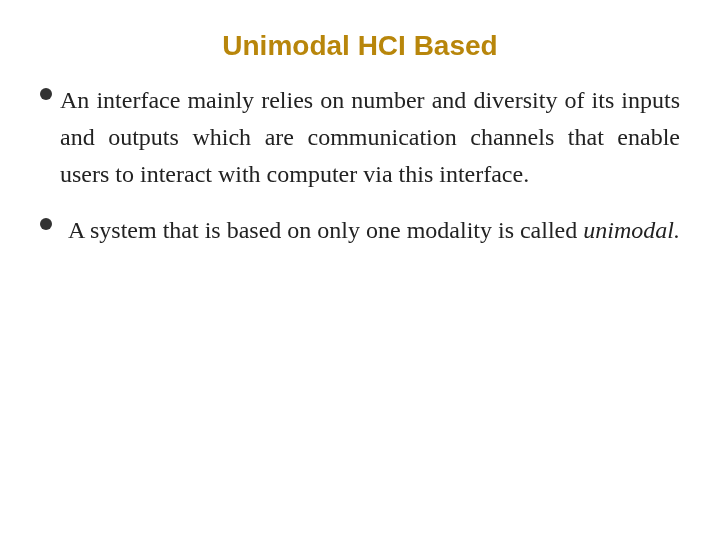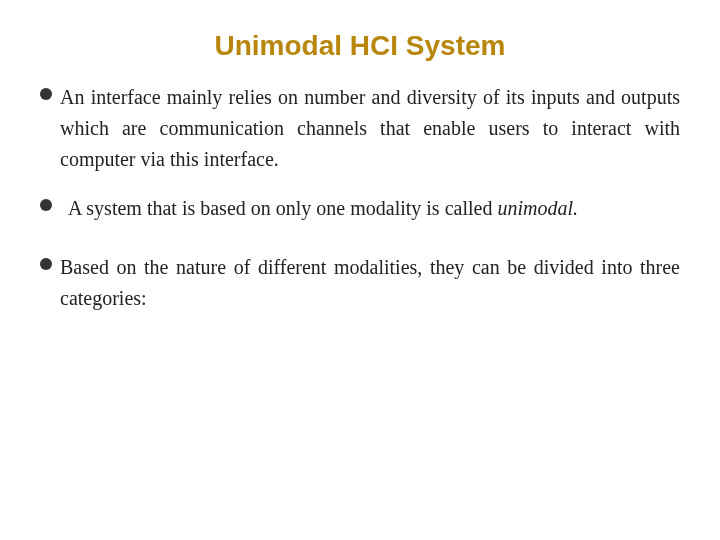--- a/index.html
+++ b/index.html
@@ -46,55 +46,49 @@
       height: 12px;
       border-radius: 50%;
       background-color: #333333;
       margin-top: 6px;
       margin-right: 8px;
       flex-shrink: 0;
     }
 
     .bullet-content {
       flex: 1;
-      font-size: 20px;
+      font-size: 24px;
       color: #222222;
       line-height: 1.55;
       text-align: justify;
     }
 
     .bullet-content em {
       font-style: italic;
     }
 
     .indent-text {
       padding-left: 0px;
     }
   </style>
 </head>
 <body>
 
 <div class="slide">
 
-  <div class="title">Unimodal HCI System</div>
+  <div class="title">Unimodal HCI Based</div>
 
   <div class="bullet-section">
     <div class="bullet-dot"></div>
     <div class="bullet-content indent-text">
       <span>An interface mainly relies on number and diversity of its inputs and outputs which are communication channels that enable users to interact with computer via this interface.</span>
     </div>
   </div>
 
   <div class="bullet-section" style="margin-bottom: 18px; gap: 8px;">
     <div class="bullet-dot"></div>
     <div class="bullet-content">
       <span>A system that is based on only one modality is called </span><em>unimodal.</em>
     </div>
   </div>
 
-  <div class="bullet-section" style="margin-top: 10px;">
-    <div class="bullet-dot"></div>
-    <div class="bullet-content indent-text">
-      <span>Based on the nature of different modalities, they can be divided into three categories:</span>
-    </div>
-  </div>
 
 </div>
 
 </body></html>

